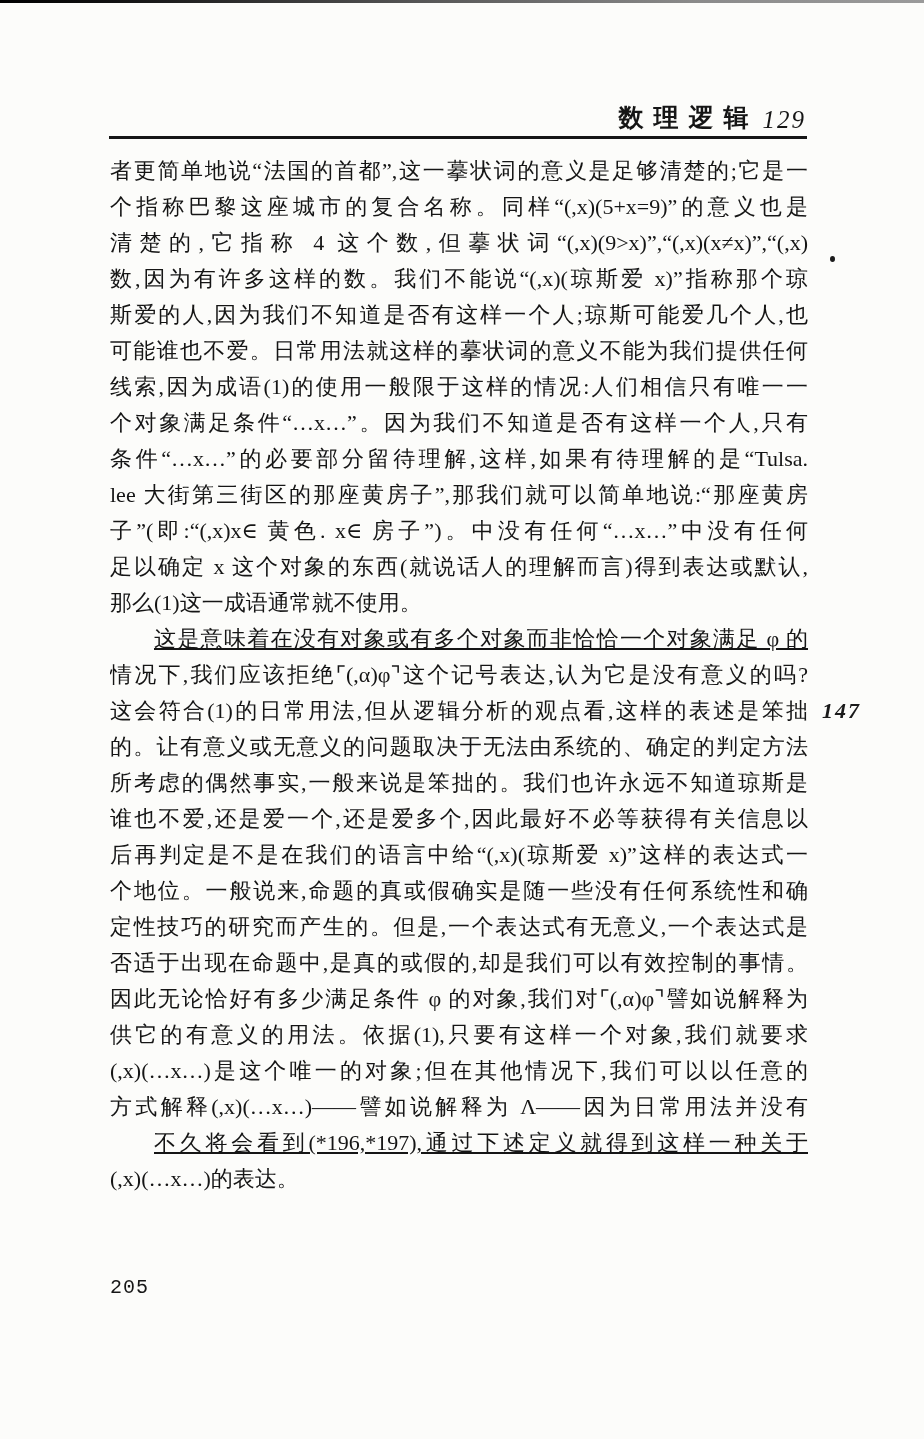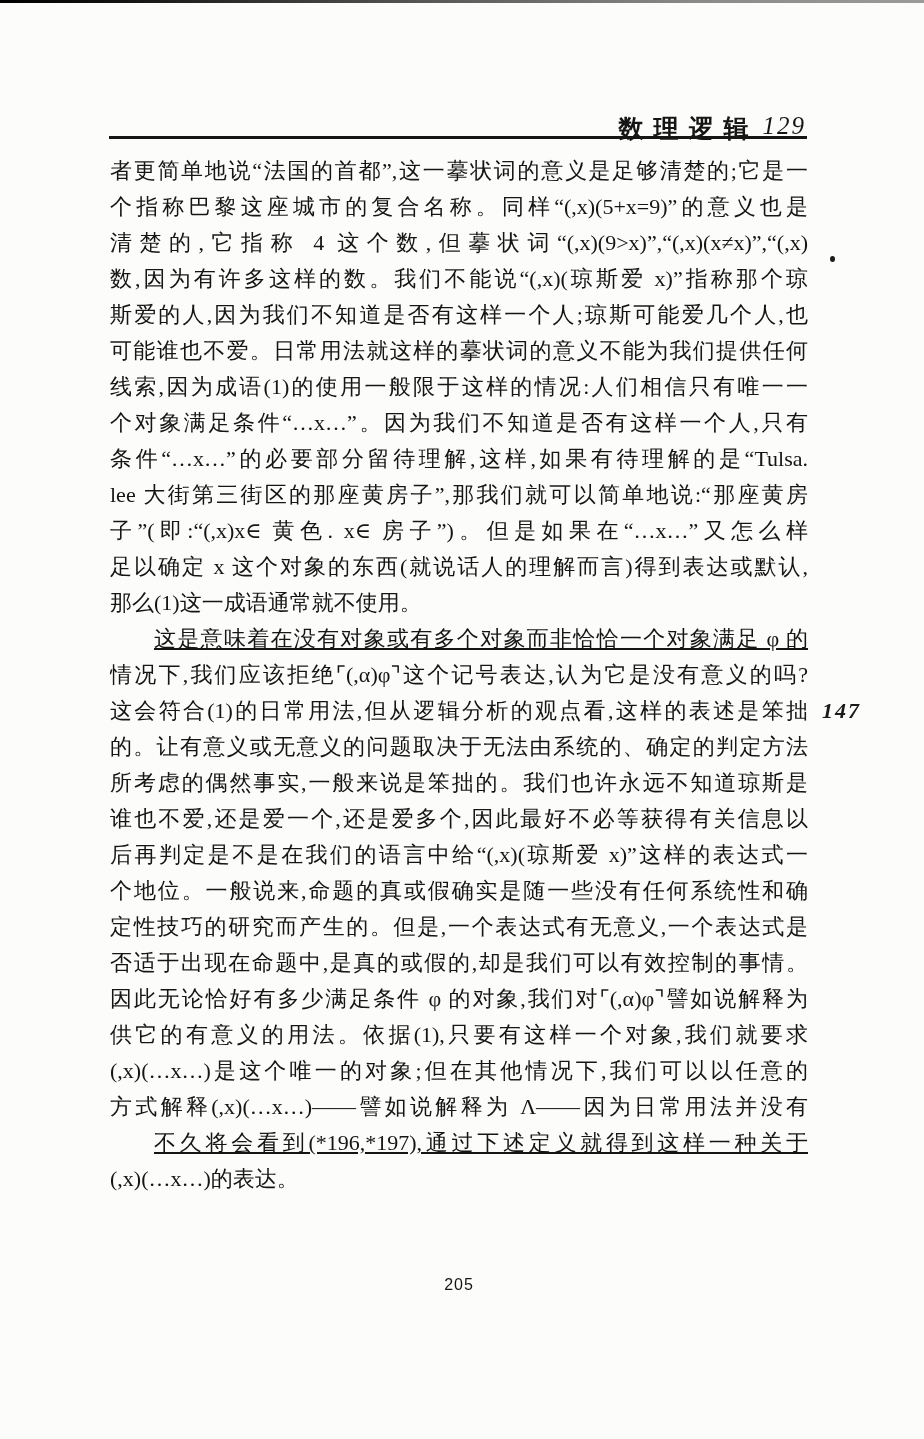--- a/index.html
+++ b/index.html
@@ -13,24 +13,24 @@
     overflow: hidden;
   }
   .scan-edge {
     position: absolute;
     top: 0; left: 0;
     width: 100%; height: 3px;
     background: linear-gradient(90deg, #000 0%, #111 12%, #555 45%, #8a8a8a 75%, #9a9a9a 100%);
   }
   .header {
     position: absolute;
-    top: 112px;
+    top: 101px;
     right: 118px;
     display: flex;
-    align-items: flex-start;
+    align-items: flex-end;
     white-space: nowrap;
   }
   .h-title {
     font-weight: bold;
     font-size: 25px;
     letter-spacing: 10px;
   }
   .h-num {
     font-style: italic;
     font-size: 25px;
@@ -78,23 +78,23 @@
     width: 5px;
     height: 6px;
     background: #1c1c1c;
     border-radius: 50%;
   }
   .footer {
     position: absolute;
     left: 110px;
     top: 1276px;
     width: 698px;
-    text-align: center;
-    font-family: Liberation Sans, sans-serif;
-    font-size: 16px;
+    text-align: left;
+    font-family: Liberation Mono, monospace;
+    font-size: 20px;
     letter-spacing: 1px;
     color: #161616;
   }
 </style>
 </head>
 <body>
 
 <div class="page">
   <div class="scan-edge"></div>
 
@@ -109,21 +109,21 @@
     <div class="tl">者更简单地说“法国的首都”,这一摹状词的意义是足够清楚的;它是一</div>
     <div class="tl">个指称巴黎这座城市的复合名称。同样“(,x)(5+x=9)”的意义也是</div>
     <div class="tl">清楚的,它指称 4 这个数,但摹状词“(,x)(9&gt;x)”,“(,x)(x≠x)”,“(,x)</div>
     <div class="tl">数,因为有许多这样的数。我们不能说“(,x)(琼斯爱 x)”指称那个琼</div>
     <div class="tl">斯爱的人,因为我们不知道是否有这样一个人;琼斯可能爱几个人,也</div>
     <div class="tl">可能谁也不爱。日常用法就这样的摹状词的意义不能为我们提供任何</div>
     <div class="tl">线索,因为成语(1)的使用一般限于这样的情况:人们相信只有唯一一</div>
     <div class="tl">个对象满足条件“…x…”。因为我们不知道是否有这样一个人,只有</div>
     <div class="tl">条件“…x…”的必要部分留待理解,这样,如果有待理解的是“Tulsa.</div>
     <div class="tl">lee 大街第三街区的那座黄房子”,那我们就可以简单地说:“那座黄房</div>
-    <div class="tl">子”(即:“(,x)x∈ 黄色. x∈ 房子”)。但是如果在“…x…”又怎么样</div>
+    <div class="tl">子”(即:“(,x)x∈ 黄色. x∈ 房子”)。中没有任何“…x…”中没有任何</div>
     <div class="tl">足以确定 x 这个对象的东西(就说话人的理解而言)得到表达或默认,</div>
     <div class="tl short">那么(1)这一成语通常就不使用。</div>
 
     <div class="tl indent">这是意味着在没有对象或有多个对象而非恰恰一个对象满足 φ 的</div>
     <div class="tl">情况下,我们应该拒绝⌜(,α)φ⌝这个记号表达,认为它是没有意义的吗?</div>
     <div class="tl">这会符合(1)的日常用法,但从逻辑分析的观点看,这样的表述是笨拙</div>
     <div class="tl">的。让有意义或无意义的问题取决于无法由系统的、确定的判定方法</div>
     <div class="tl">所考虑的偶然事实,一般来说是笨拙的。我们也许永远不知道琼斯是</div>
     <div class="tl">谁也不爱,还是爱一个,还是爱多个,因此最好不必等获得有关信息以</div>
     <div class="tl">后再判定是不是在我们的语言中给“(,x)(琼斯爱 x)”这样的表达式一</div>

